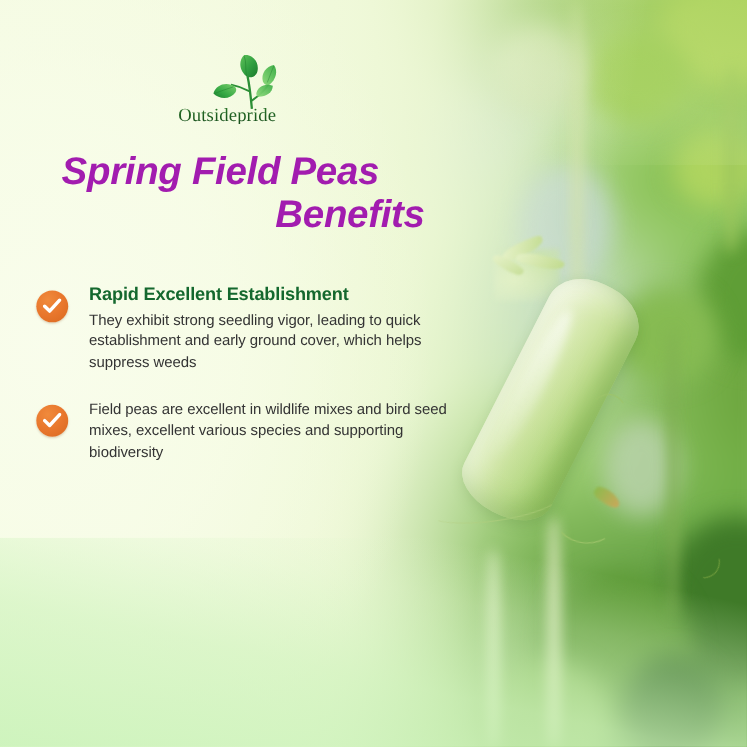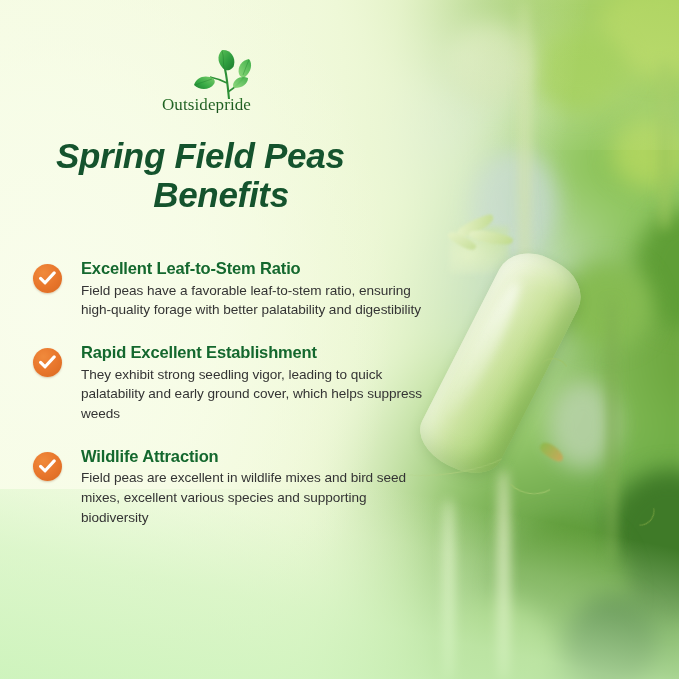--- a/index.html
+++ b/index.html
@@ -159,24 +159,24 @@
   }
 
   
   .title {
     position:absolute; left:56px; top:136px;
     width:330px;
     font-size:35px;
     font-weight:bold;
     font-style:italic;
     line-height:1.12;
-    color:#14532d;
+    color:#a21caf;
     letter-spacing:-.3px;
   }
-  .title .l2 { display:block; text-align:center; }
+  .title .l2 { display:block; text-align:right; }
 
   
   .benefits { position:absolute; left:33px; top:258px; width:390px; }
   .benefit { position:relative; padding-left:48px; margin-bottom:22px; }
   .benefit:last-child { margin-bottom:0; }
 
   .check {
     position:absolute; left:0; top:6px;
     width:29px; height:29px; border-radius:50%;
     background:radial-gradient(circle at 36% 30%, #f08a3c 0%, #e8762c 52%, #d8681f 100%);
@@ -289,45 +289,35 @@
       <div class="logo-word">Outsidepride</div>
     </div>
 
     <h1 class="title">
       <span>Spring Field Peas</span>
       <span class="l2">Benefits</span>
     </h1>
 
     <div class="benefits">
 
-      <div class="benefit">
-        <span class="check">
-          <svg width="17" height="15" viewBox="0 0 17 15">
-            <path d="M1.6 7.4 L6.1 11.8 L15.2 1.9" stroke="#ffffff" stroke-width="3.1" fill="none" stroke-linecap="round" stroke-linejoin="round"></path>
-          </svg>
-        </span>
-        <div class="b-title">Excellent Leaf-to-Stem Ratio</div>
-        <div class="b-body">Field peas have a favorable leaf-to-stem ratio, ensuring high-quality forage with better palatability and digestibility</div>
-      </div>
 
       <div class="benefit">
         <span class="check">
           <svg width="17" height="15" viewBox="0 0 17 15">
             <path d="M1.6 7.4 L6.1 11.8 L15.2 1.9" stroke="#ffffff" stroke-width="3.1" fill="none" stroke-linecap="round" stroke-linejoin="round"></path>
           </svg>
         </span>
         <div class="b-title">Rapid Excellent Establishment</div>
-        <div class="b-body">They exhibit strong seedling vigor, leading to quick palatability and early ground cover, which helps suppress weeds</div>
+        <div class="b-body">They exhibit strong seedling vigor, leading to quick establishment and early ground cover, which helps suppress weeds</div>
       </div>
 
       <div class="benefit">
         <span class="check">
           <svg width="17" height="15" viewBox="0 0 17 15">
             <path d="M1.6 7.4 L6.1 11.8 L15.2 1.9" stroke="#ffffff" stroke-width="3.1" fill="none" stroke-linecap="round" stroke-linejoin="round"></path>
           </svg>
         </span>
-        <div class="b-title">Wildlife Attraction</div>
         <div class="b-body">Field peas are excellent in wildlife mixes and bird seed mixes, excellent various species and supporting biodiversity</div>
       </div>
 
     </div>
   </div>
 </div>
 
 </body></html>

